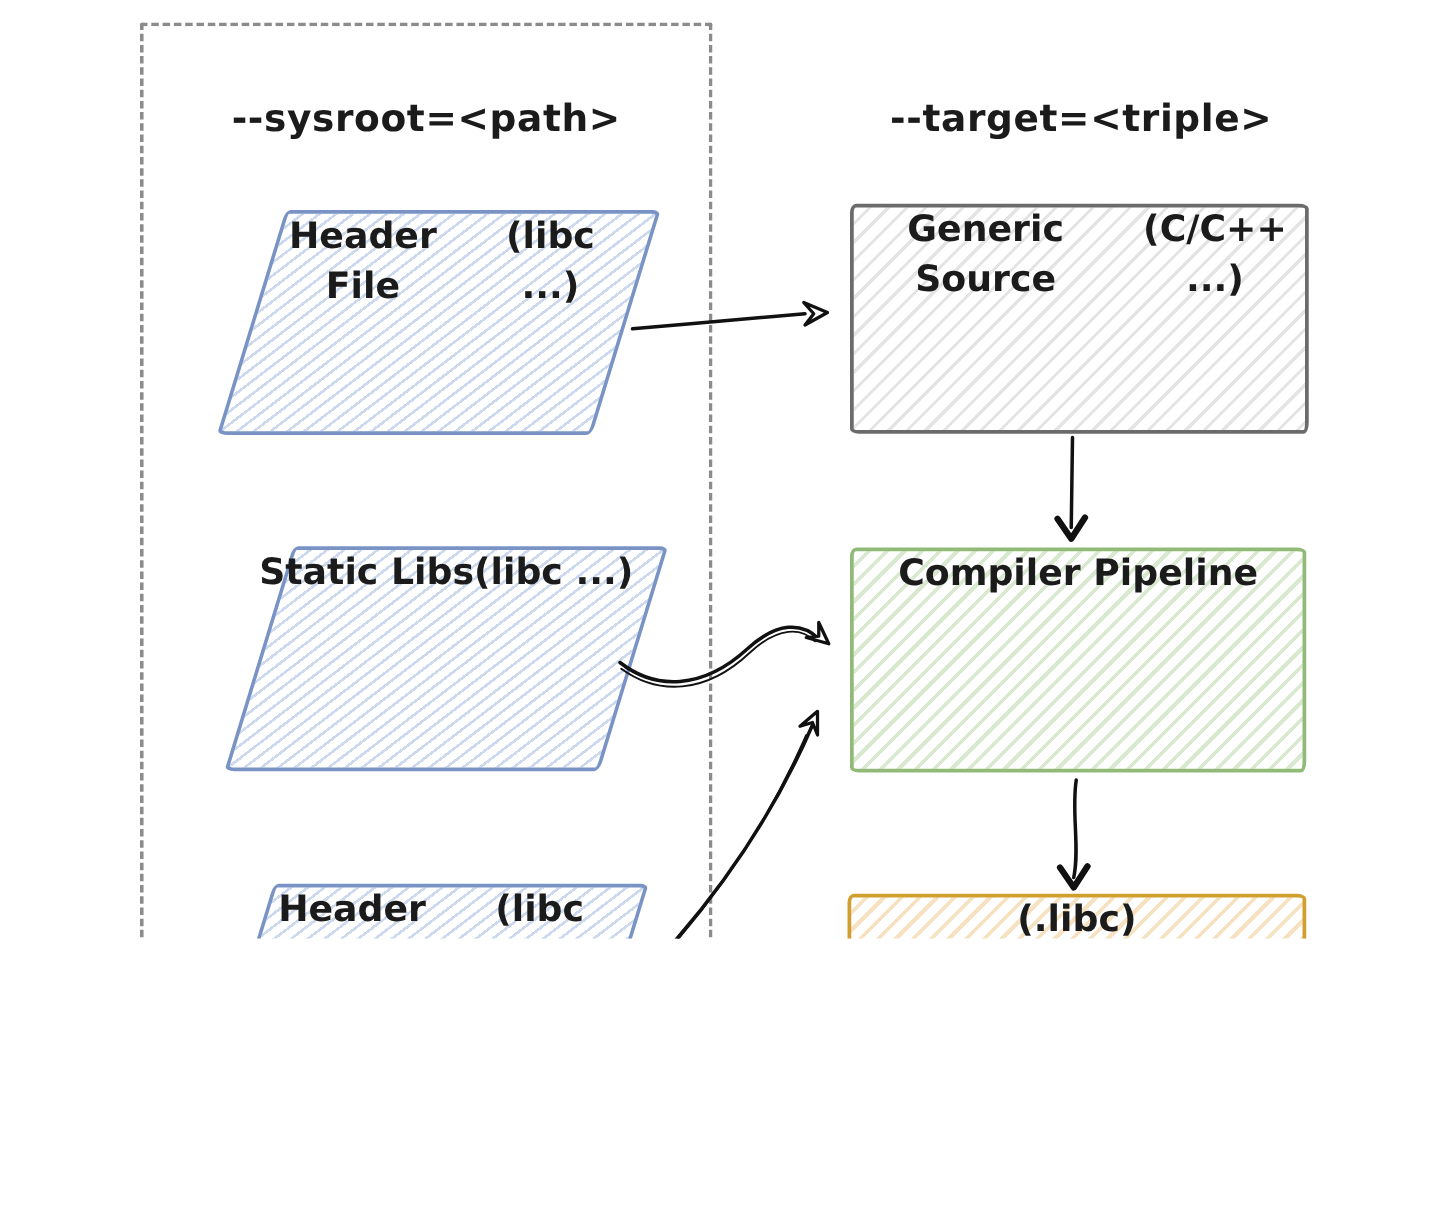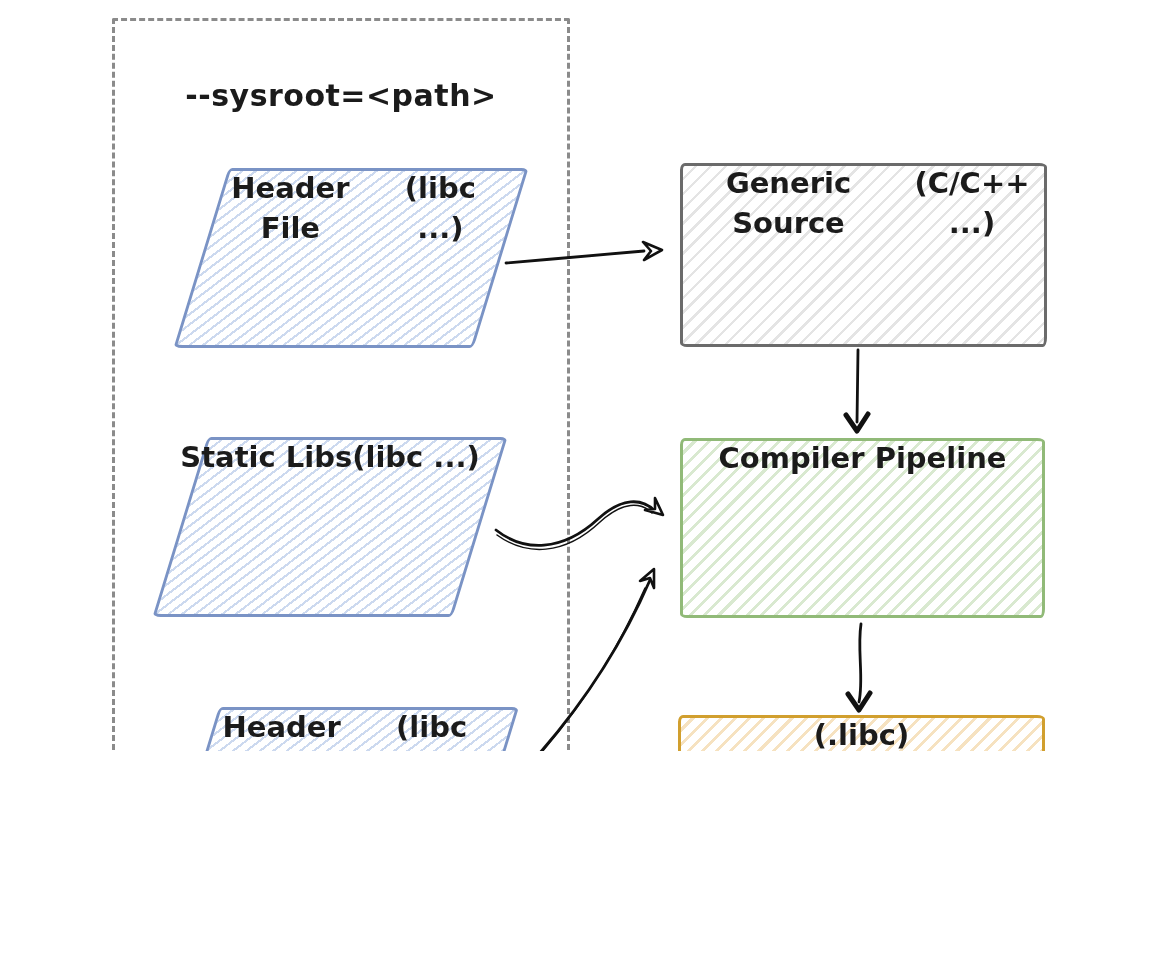--- a/index.html
+++ b/index.html
@@ -55,21 +55,21 @@
   
   .pgram-shape {
     position: absolute; inset: 0;
     transform: skewX(-17deg);
     border: 3px solid var(--blue-border);
     border-radius: 4px 7px 4px 8px / 7px 4px 8px 4px;
     background: repeating-linear-gradient(135deg,
       transparent 0 7px, var(--blue-hatch) 7px 9.5px);
   }
   .node.header-file { left: 201px; top: 168px; width: 300px; height: 180px; }
-  .node.static-libs { left: 180px; top: 437px; width: 300px; height: 180px; text-decoration: underline; }
+  .node.static-libs { left: 207px; top: 437px; width: 300px; height: 180px; text-decoration: underline; }
   .node.shared-libs { left: 191px; top: 707px; width: 300px; height: 183px; }
 
   
   .rect-shape {
     position: absolute; inset: 0;
     border-radius: 5px 8px 4px 7px / 7px 4px 9px 4px;
   }
   .node.generic-source { left: 680px; top: 163px; width: 367px; height: 184px; }
   .node.generic-source .rect-shape {
     border: 3.5px solid var(--gray-border);
@@ -123,20 +123,21 @@
   }
 </style>
 </head>
 <body>
 
 <div class="canvas">
 
   <div class="sysroot-box"></div>
 
   <div class="flag-label sysroot">--sysroot=&lt;path&gt;</div>
+  <div class="flag-label target">--target=&lt;triple&gt;</div>
 
   <div class="node header-file">
     <div class="pgram-shape"></div>
     <div class="node-text">
       <span>Header File</span>
       <span>(libc ...)</span>
     </div>
   </div>
 
   <div class="node static-libs">

